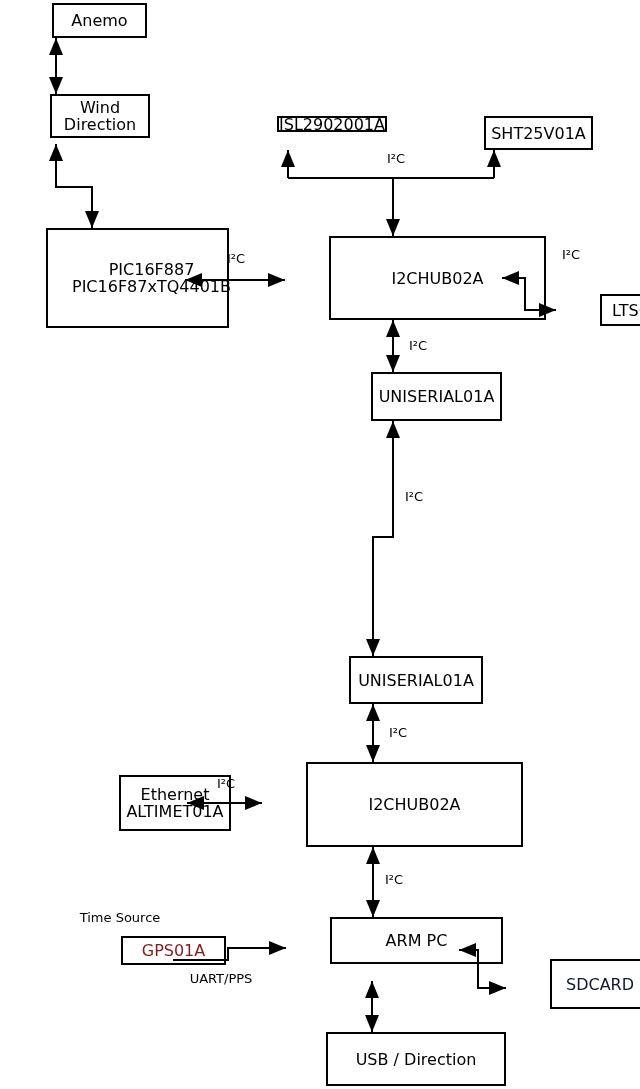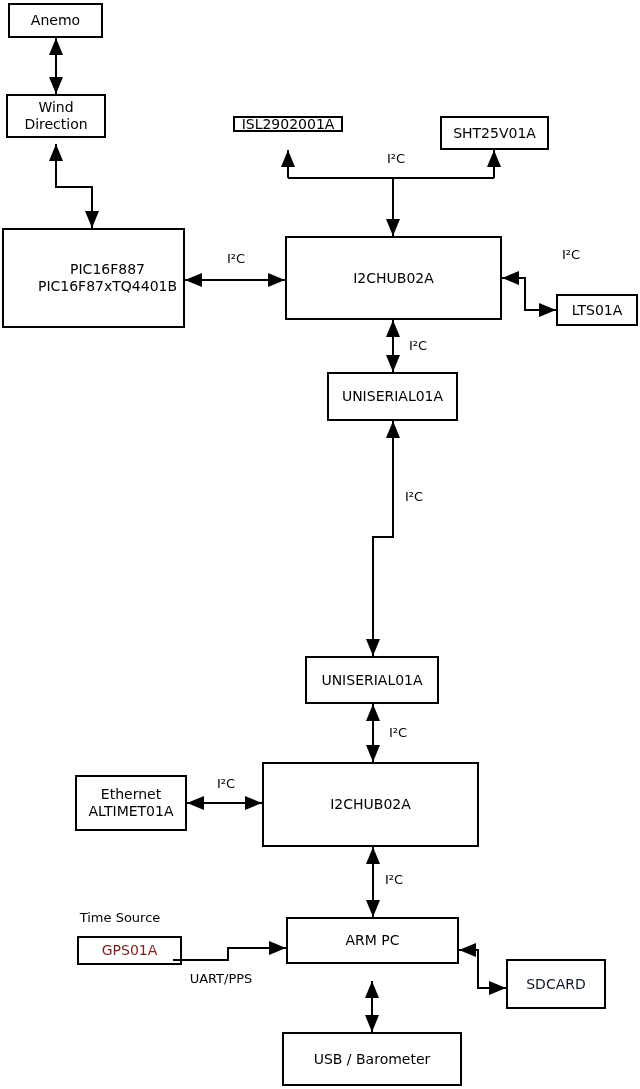--- a/index.html
+++ b/index.html
@@ -13,23 +13,24 @@
   }
   .node {
     position: absolute;
     box-sizing: border-box;
     border: 2px solid #000000;
     background: #ffffff;
     display: flex;
     flex-direction: column;
     align-items: center;
     justify-content: center;
-    font-size: 14px;
+    font-size: 16px;
     line-height: 17px;
     color: #000000;
+    margin-left: 44px;
   }
   .node-line { white-space: nowrap; }
   .flabel {
     position: absolute;
     transform: translate(-50%, -50%);
     font-size: 13px;
     line-height: 16px;
     white-space: nowrap;
     color: #000000;
     text-align: center;
@@ -85,21 +86,21 @@
       <div class="node" style="left: 286px; top: 917px; width: 173px; height: 47px; border-color: rgb(0, 0, 0); color: rgb(0, 0, 0);">
         <div class="node-line">ARM PC</div>
       </div>
       <div class="node" style="left: 77px; top: 936px; width: 105px; height: 29px; border-color: rgb(0, 0, 0); color: #7f1d1d;">
         <div class="node-line">GPS01A</div>
       </div>
       <div class="node" style="left: 506px; top: 959px; width: 100px; height: 50px; border-color: rgb(0, 0, 0); color: #0f172a;">
         <div class="node-line">SDCARD</div>
       </div>
       <div class="node" style="left: 282px; top: 1032px; width: 180px; height: 54px; border-color: rgb(0, 0, 0); color: rgb(0, 0, 0);">
-        <div class="node-line">USB / Barometer</div>
+        <div class="node-line">USB / Direction</div>
       </div>
     </div>
   <svg class="wires" id="wires" width="640" height="1089" viewBox="0 0 640 1089">
     <defs>
       <marker id="ah-end" markerWidth="10" markerHeight="8" refX="8.5" refY="3.5" orient="auto" markerUnits="strokeWidth">
         <path d="M0,0 L8.5,3.5 L0,7 Z" fill="#000000"></path>
       </marker>
       <marker id="ah-start" markerWidth="10" markerHeight="8" refX="0" refY="3.5" orient="auto" markerUnits="strokeWidth">
         <path d="M8.5,0 L0,3.5 L8.5,7 Z" fill="#000000"></path>
       </marker>

